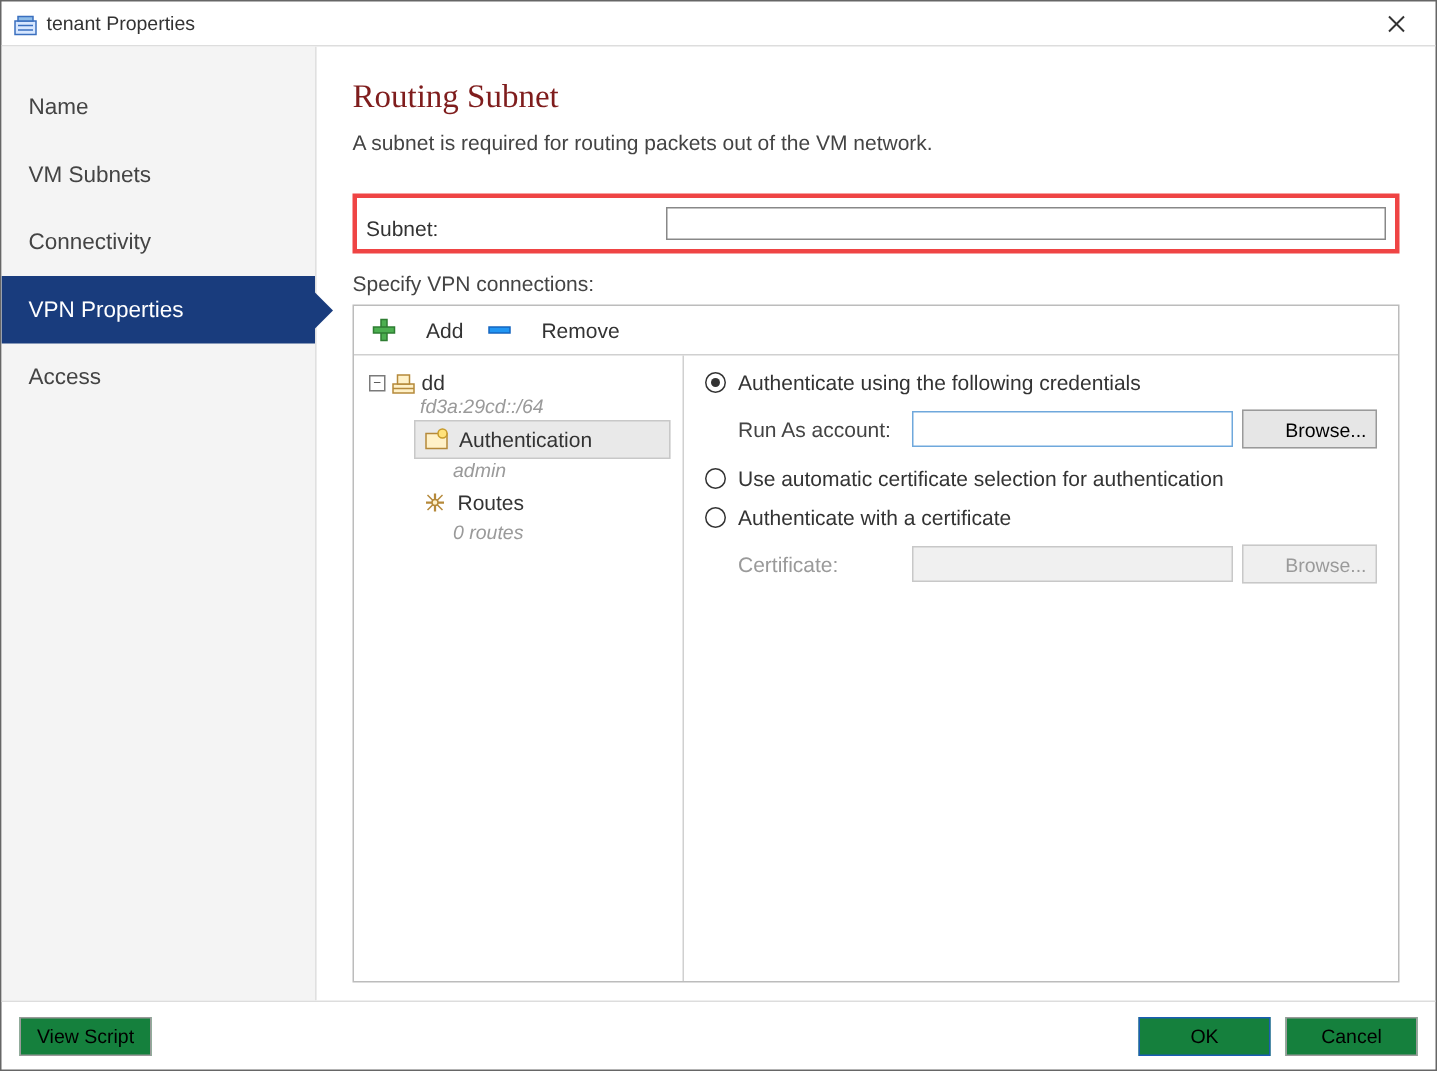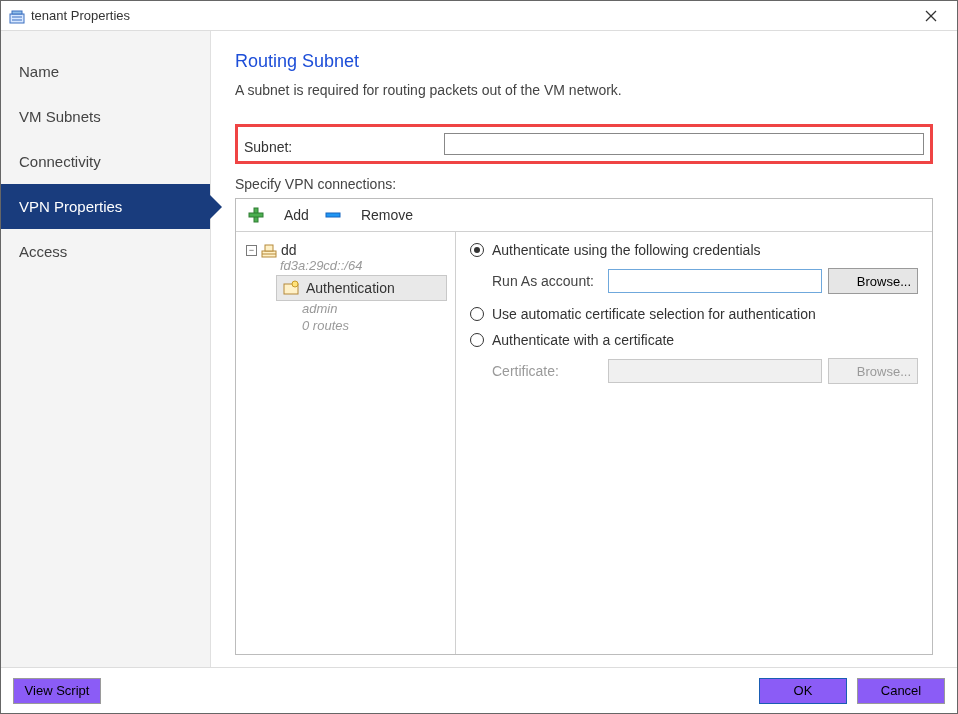--- a/index.html
+++ b/index.html
@@ -12,21 +12,21 @@
 .close-btn { width:40px; height:28px; display:flex; align-items:center; justify-content:center; font-size:16px; color:#333; cursor:pointer; }
 .body { flex:1; display:flex; overflow:hidden; }
 .sidebar { width:210px; background:#f4f4f4; border-right:1px solid #e0e0e0; padding-top:18px; }
 .sidebar-item { padding:14px 18px; font-size:15px; color:#444; cursor:pointer; position:relative; }
 .sidebar-item.selected { background:#193c7d; color:#fff; font-size:15px; }
 .sidebar-item.selected::after {
   content:""; position:absolute; right:-12px; top:50%; transform:translateY(-50%);
   border-top:12px solid transparent; border-bottom:12px solid transparent; border-left:12px solid #193c7d;
 }
 .main { flex:1; padding:20px 24px 12px 24px; display:flex; flex-direction:column; }
-.page-title { color:#1d4ed8; font-size:18px; font-weight:400; margin-bottom:10px; }
+.page-title { color:#7f1d1d; font-size:22px; font-weight:400; margin-bottom:10px;font-family:Liberation Serif, serif; }
 .subtitle { color:#444; margin-bottom:26px; }
 .subnet-row { display:flex; align-items:flex-end; padding:6px 6px; border:3px solid #ef4444; margin-bottom:12px; }
 .subnet-label { width:200px; color:#333; }
 .subnet-input { flex:1; height:22px; border:1px solid #888; background:#fff; padding:0 4px; }
 .specify-label { margin-bottom:6px; color:#444; }
 .vpn-panel { flex:1; border:1px solid #bcbcbc; display:flex; flex-direction:column; }
 .toolbar { display:flex; align-items:center; gap:8px; padding:6px 8px; border-bottom:1px solid #d0d0d0; }
 .tb-btn { display:flex; align-items:center; gap:20px; cursor:pointer; padding:2px 4px; color:#333; }
 .tb-icon { width:16px; height:16px; }
 .content { flex:1; display:flex; }
@@ -46,21 +46,21 @@
 .radio { width:14px; height:14px; border-radius:50%; border:1px solid #333; display:flex; align-items:center; justify-content:center; cursor:pointer; }
 .radio.checked::after { content:""; width:6px; height:6px; border-radius:50%; background:#333; }
 .form-row { display:flex; align-items:center; gap:6px; margin:2px 0 12px 22px; }
 .form-label { width:110px; color:#444; }
 .form-input { flex:1; height:24px; border:1px solid #6fa8dc; background:#fff; padding:0 4px; }
 .form-input.disabled { border:1px solid #c8c8c8; background:#f0f0f0; }
 .browse-btn { width:90px; height:26px; background:#e6e6e6; border:1px solid #9a9a9a; cursor:pointer; font-size:13px;text-align:right; }
 .browse-btn.disabled { color:#9a9a9a; border:1px solid #c8c8c8; background:#efefef; cursor:default; }
 .footer { height:46px; border-top:1px solid #ddd; display:flex; align-items:center; justify-content:space-between; padding:0 12px; }
 .footer-right { display:flex; gap:10px; }
-.btn { min-width:88px; height:26px; background:#8b5cf6; border:1px solid #9a9a9a; cursor:pointer; display:flex; align-items:center; justify-content:center; font-size:13px; }
+.btn { min-width:88px; height:26px; background:#15803d; border:1px solid #9a9a9a; cursor:pointer; display:flex; align-items:center; justify-content:center; font-size:13px; }
 .btn.primary { border:1.5px solid #1a5db3; }
 </style>
 </head>
 <body>
 
 <div class="window">
 
   <div class="titlebar">
     <div class="titlebar-left">
       <svg class="title-icon" viewBox="0 0 16 16">
@@ -138,20 +138,30 @@
                   <svg class="tree-icon" viewBox="0 0 16 16">
                     <rect x="1" y="4" width="14" height="10" fill="#fff1c8" stroke="#b5893a"></rect>
                     <circle cx="12" cy="4" r="3" fill="#ffe27a" stroke="#c79a2a"></circle>
                   </svg>
                   <span>Authentication</span>
                 </div>
                 <div class="sub">admin</div>
               </div>
 
               <div class="tree-child">
+                <div class="row">
+                  <svg class="tree-icon" viewBox="0 0 16 16">
+                    <line x1="8" y1="2" x2="8" y2="14" stroke="#b5893a" stroke-width="1.5"></line>
+                    <line x1="2" y1="8" x2="14" y2="8" stroke="#b5893a" stroke-width="1.5"></line>
+                    <line x1="3" y1="3" x2="13" y2="13" stroke="#b5893a"></line>
+                    <line x1="13" y1="3" x2="3" y2="13" stroke="#b5893a"></line>
+                    <circle cx="8" cy="8" r="2" fill="#fff1c8" stroke="#b5893a"></circle>
+                  </svg>
+                  <span>Routes</span>
+                </div>
                 <div class="sub">0 routes</div>
               </div>
 
 
             </div>
           </div>
 
           <div class="detail">
 
             <div class="radio-row">

